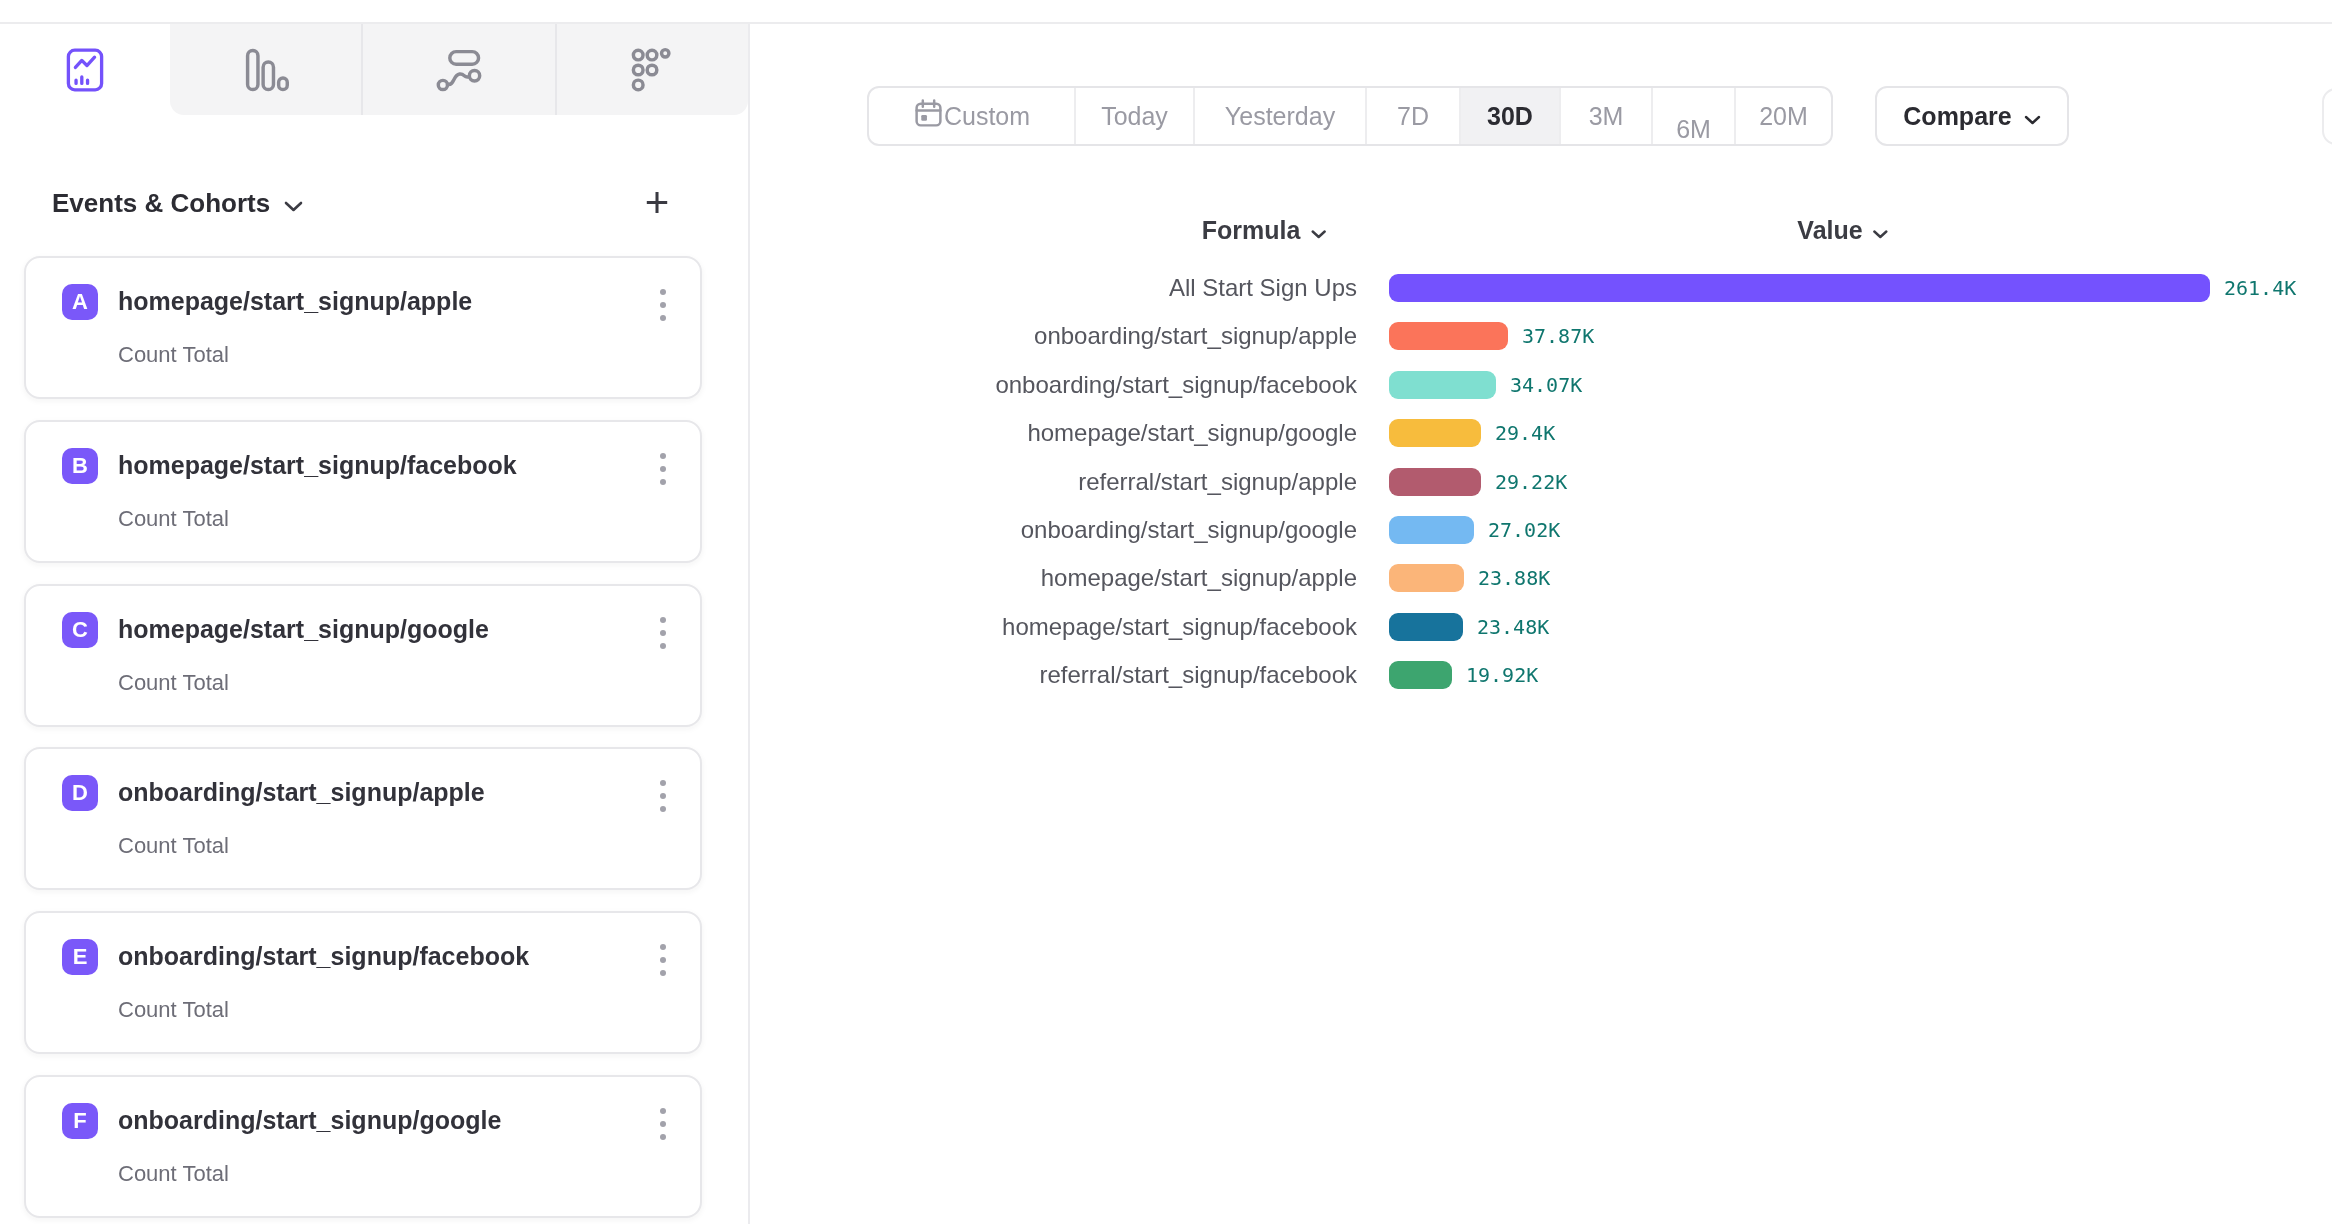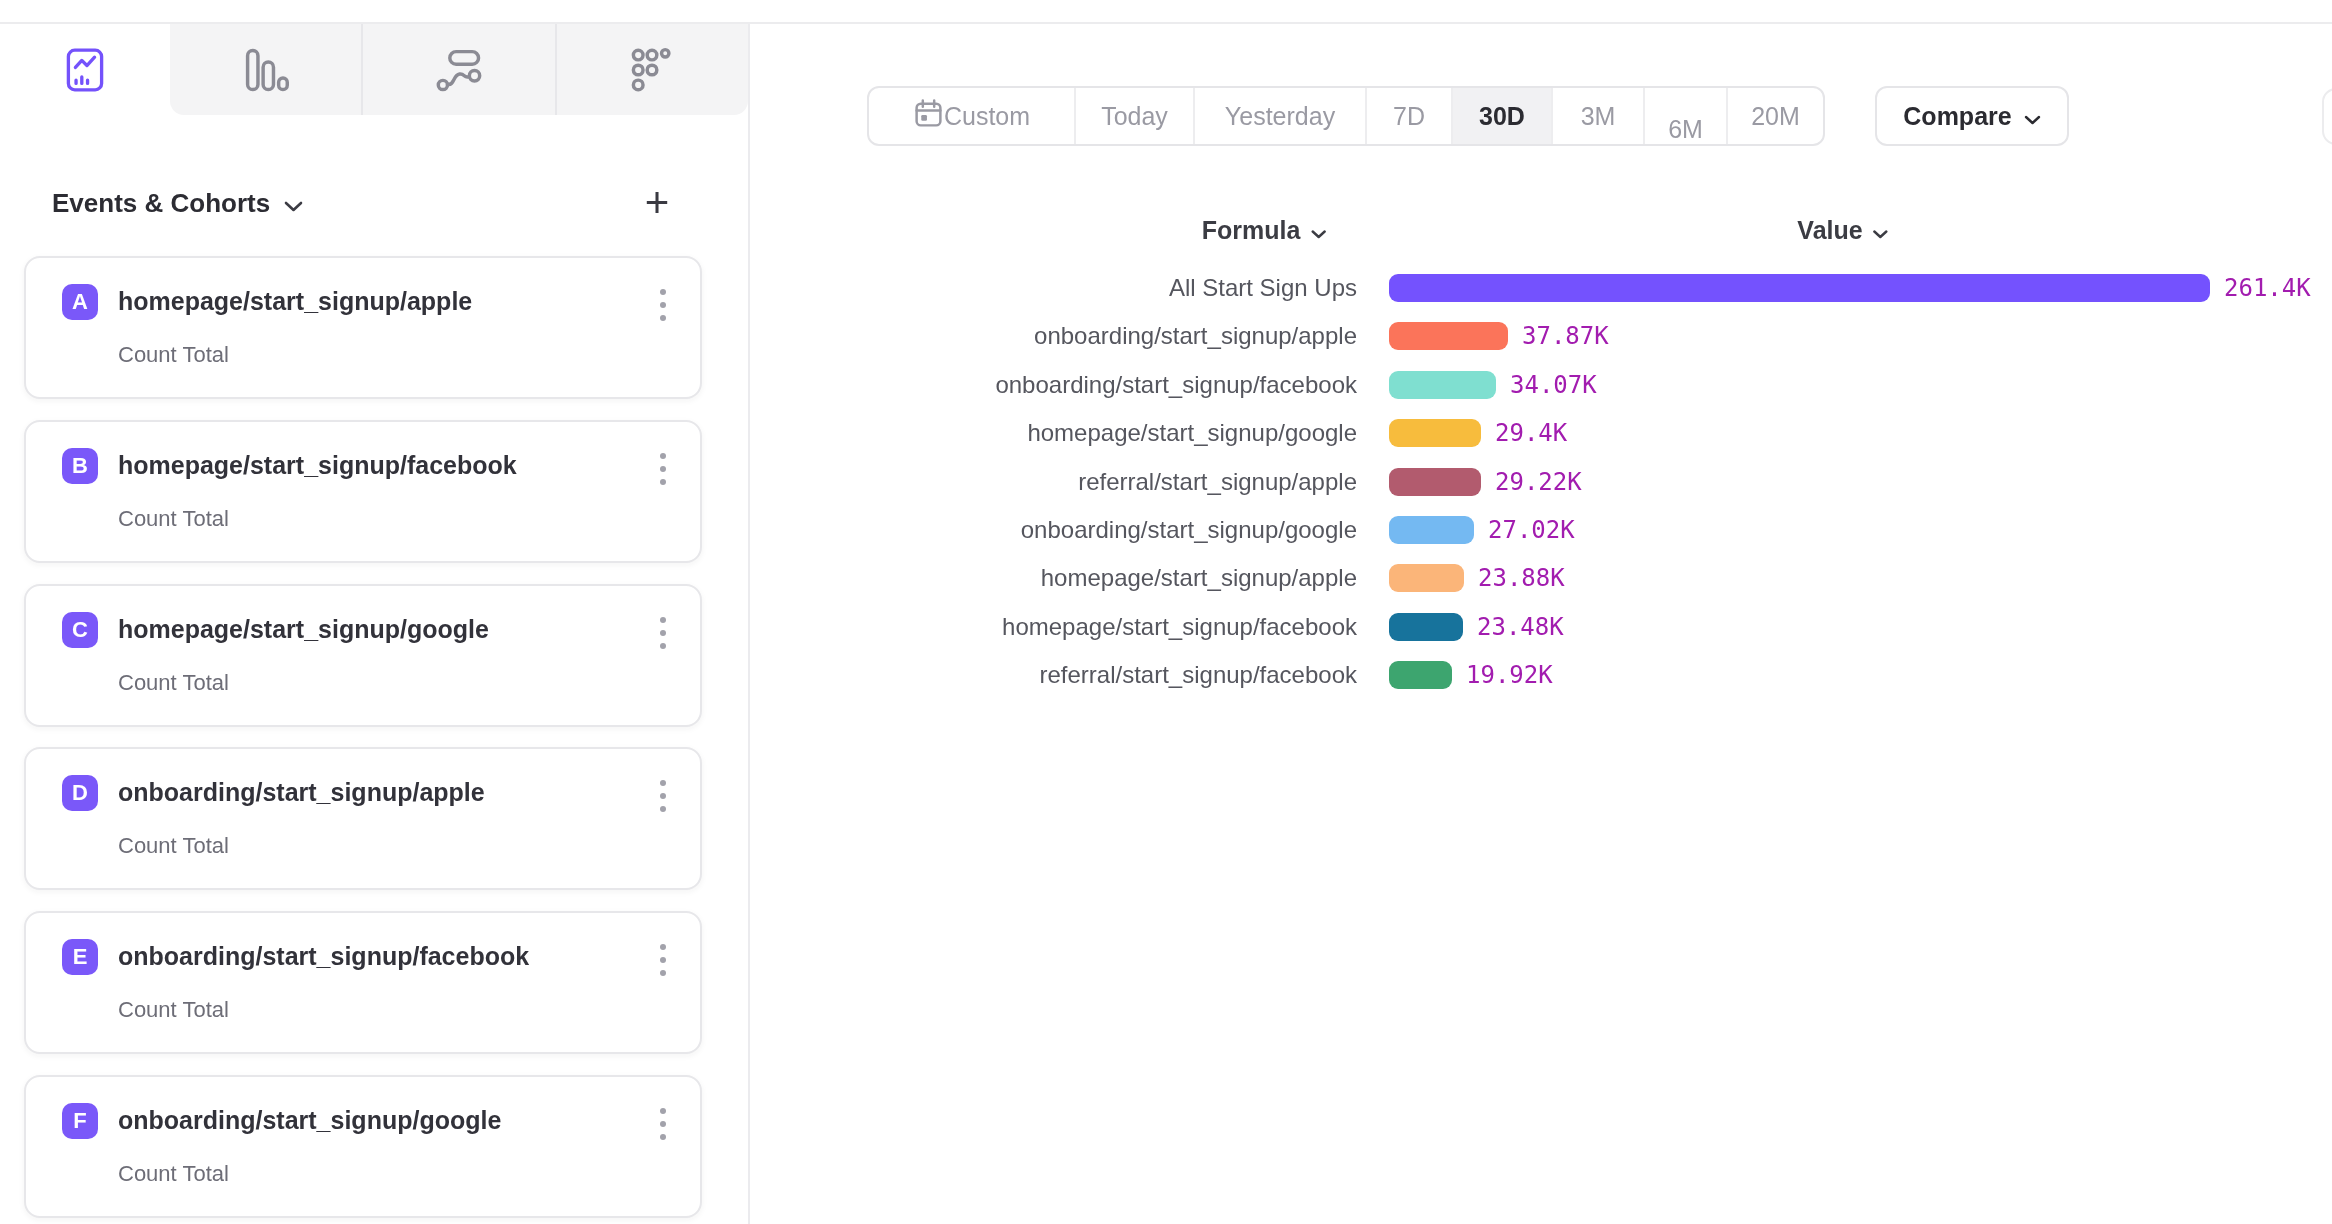--- a/index.html
+++ b/index.html
@@ -52,21 +52,21 @@
 
   
   .col-header { position:absolute; top:214px; height:32px; display:flex; align-items:center; gap:10px;
                 font-size:25px; font-weight:600; color:#3b3c43; cursor:pointer; transform:translateX(-50%); }
   #formula-header { left:1264px; }
   #value-header { left:1843px; }
 
   .crow { position:absolute; left:0; width:1936px; height:28px; }
   .rlabel { position:absolute; left:700px; width:657px; text-align:right; font-size:24px; color:#55565e; line-height:28px; white-space:nowrap; }
   .rbar { position:absolute; left:1389px; top:0; height:28px; border-radius:9px; }
-  .rval { position:absolute; top:0; line-height:28px; font-family:"DejaVu Sans Mono", monospace; font-size:24px; color:#a21caf; white-space:nowrap; }
+  .rval { position:absolute; top:0; line-height:28px; font-family:"DejaVu Sans Mono", monospace; font-size:20px; color:#0f766e; white-space:nowrap; }
 </style>
 </head>
 <body>
 
 <div id="root">
 
   <div class="topline"></div>
   <div class="vdiv"></div>
 
   <div class="tabbar">
@@ -201,21 +201,21 @@
             <rect x="8" y="16.5" width="5.5" height="5.5" rx="1.2" fill="#9a9aa3" stroke="none"></rect>
           </svg></span>
         <span>Custom</span>
       </div>
       <div class="range-seg" style="width: 119px;">
         <span>Today</span>
       </div>
       <div class="range-seg" style="width: 172px;">
         <span>Yesterday</span>
       </div>
-      <div class="range-seg" style="width: 86px;">
+      <div class="range-seg" style="width: 94px;">
         <span>7D</span>
       </div>
       <div class="range-seg selected" style="width: 100px;">
         <span>30D</span>
       </div>
       <div class="range-seg" style="width: 92px;">
         <span>3M</span>
       </div>
       <div class="range-seg" style="width: 83px; align-items: flex-end;">
         <span>6M</span>

